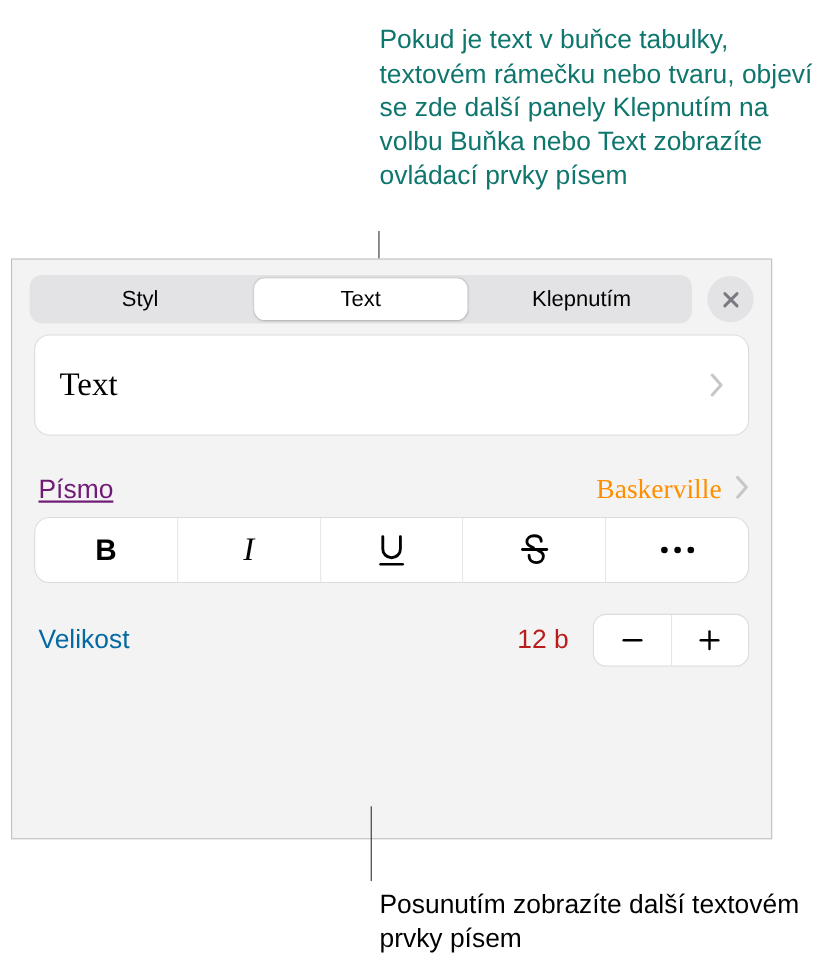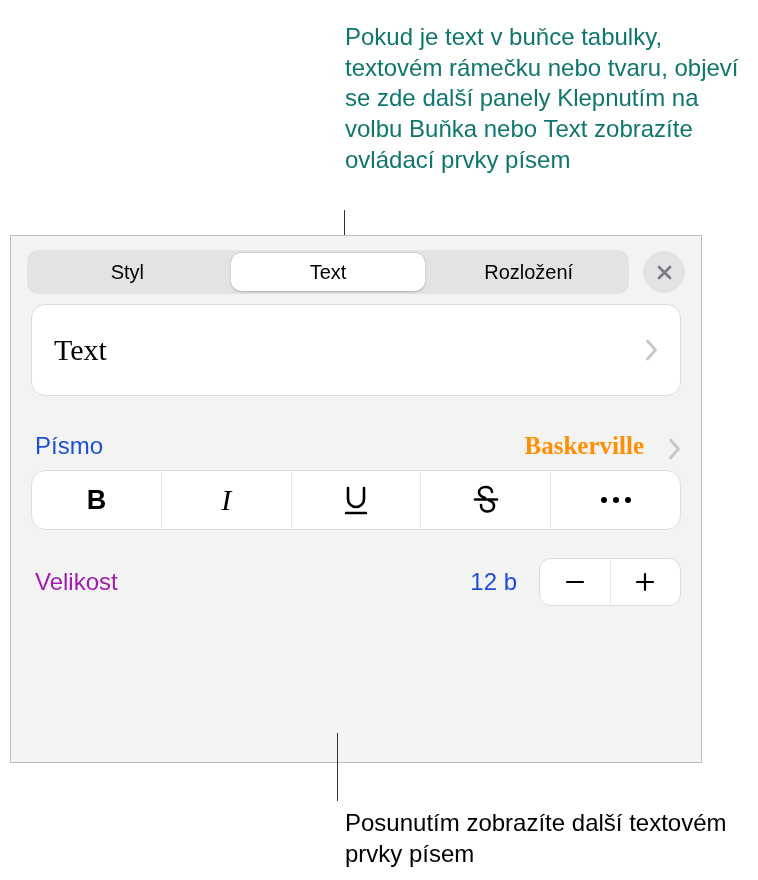--- a/index.html
+++ b/index.html
@@ -108,27 +108,27 @@
   }
 
   .font-row {
     display: flex;
     align-items: center;
     justify-content: space-between;
     margin: 36px 20px 10px 24px;
   }
   .font-label {
     font-size: 24px;
-    color: #1d4ed8;
+    color: #701a75;
+    text-decoration: underline;
   }
   .font-right {
     display: flex;
-    align-items: flex-end;
-    gap: 24px;
-    font-weight: bold;
+    align-items: flex-start;
+    gap: 12px;
   }
   .font-name {
     font-family: Baskerville, "Times New Roman", Georgia, serif;
     font-size: 25px;
     color: #ff8f00;
   }
 
   .stylebar {
     margin: 6px 20px 0 20px;
     background: #fff;
@@ -150,22 +150,22 @@
   .stylebtn:last-child { border-right: none; }
   .bold-b { font-weight: 800; font-family: Arial, sans-serif; font-size: 27px; }
   .italic-i { font-style: italic; font-family: "Times New Roman", serif; font-size: 30px; font-weight: 500; }
 
   .size-row {
     display: flex;
     align-items: center;
     margin: 28px 20px 0 24px;
     gap: 16px;
   }
-  .size-label { font-size: 24px; color: #a21caf; flex: 1; }
-  .size-value { font-size: 24px; color: #1d4ed8; margin-right: 6px; }
+  .size-label { font-size: 24px; color: #0369a1; flex: 1; }
+  .size-value { font-size: 24px; color: #b91c1c; margin-right: 6px; }
   .stepper {
     display: flex;
     background: #fff;
     border: 1px solid #dcdcde;
     border-radius: 12px;
     width: 142px;
     height: 48px;
     overflow: hidden;
   }
   .stepbtn {
@@ -201,21 +201,21 @@
 
 <div class="callout-top">Pokud je text v buňce tabulky, textovém rámečku nebo tvaru, objeví se zde další panely Klepnutím na volbu Buňka nebo Text zobrazíte ovládací prvky písem</div>
 <div class="callout-line-top"></div>
 
 <div class="panel">
 
   <div class="tabbar">
     <div class="segctrl">
       <div class="segbtn">Styl</div>
       <div class="segbtn active">Text</div>
-      <div class="segbtn">Rozložení</div>
+      <div class="segbtn">Klepnutím</div>
     </div>
     <div class="closebtn">
       <svg viewBox="0 0 24 24">
         <path d="M5 5 L19 19 M19 5 L5 19" stroke="#7a7a80" stroke-width="3.4" stroke-linecap="round" fill="none"></path>
       </svg>
     </div>
   </div>
 
 
   <div class="card">

